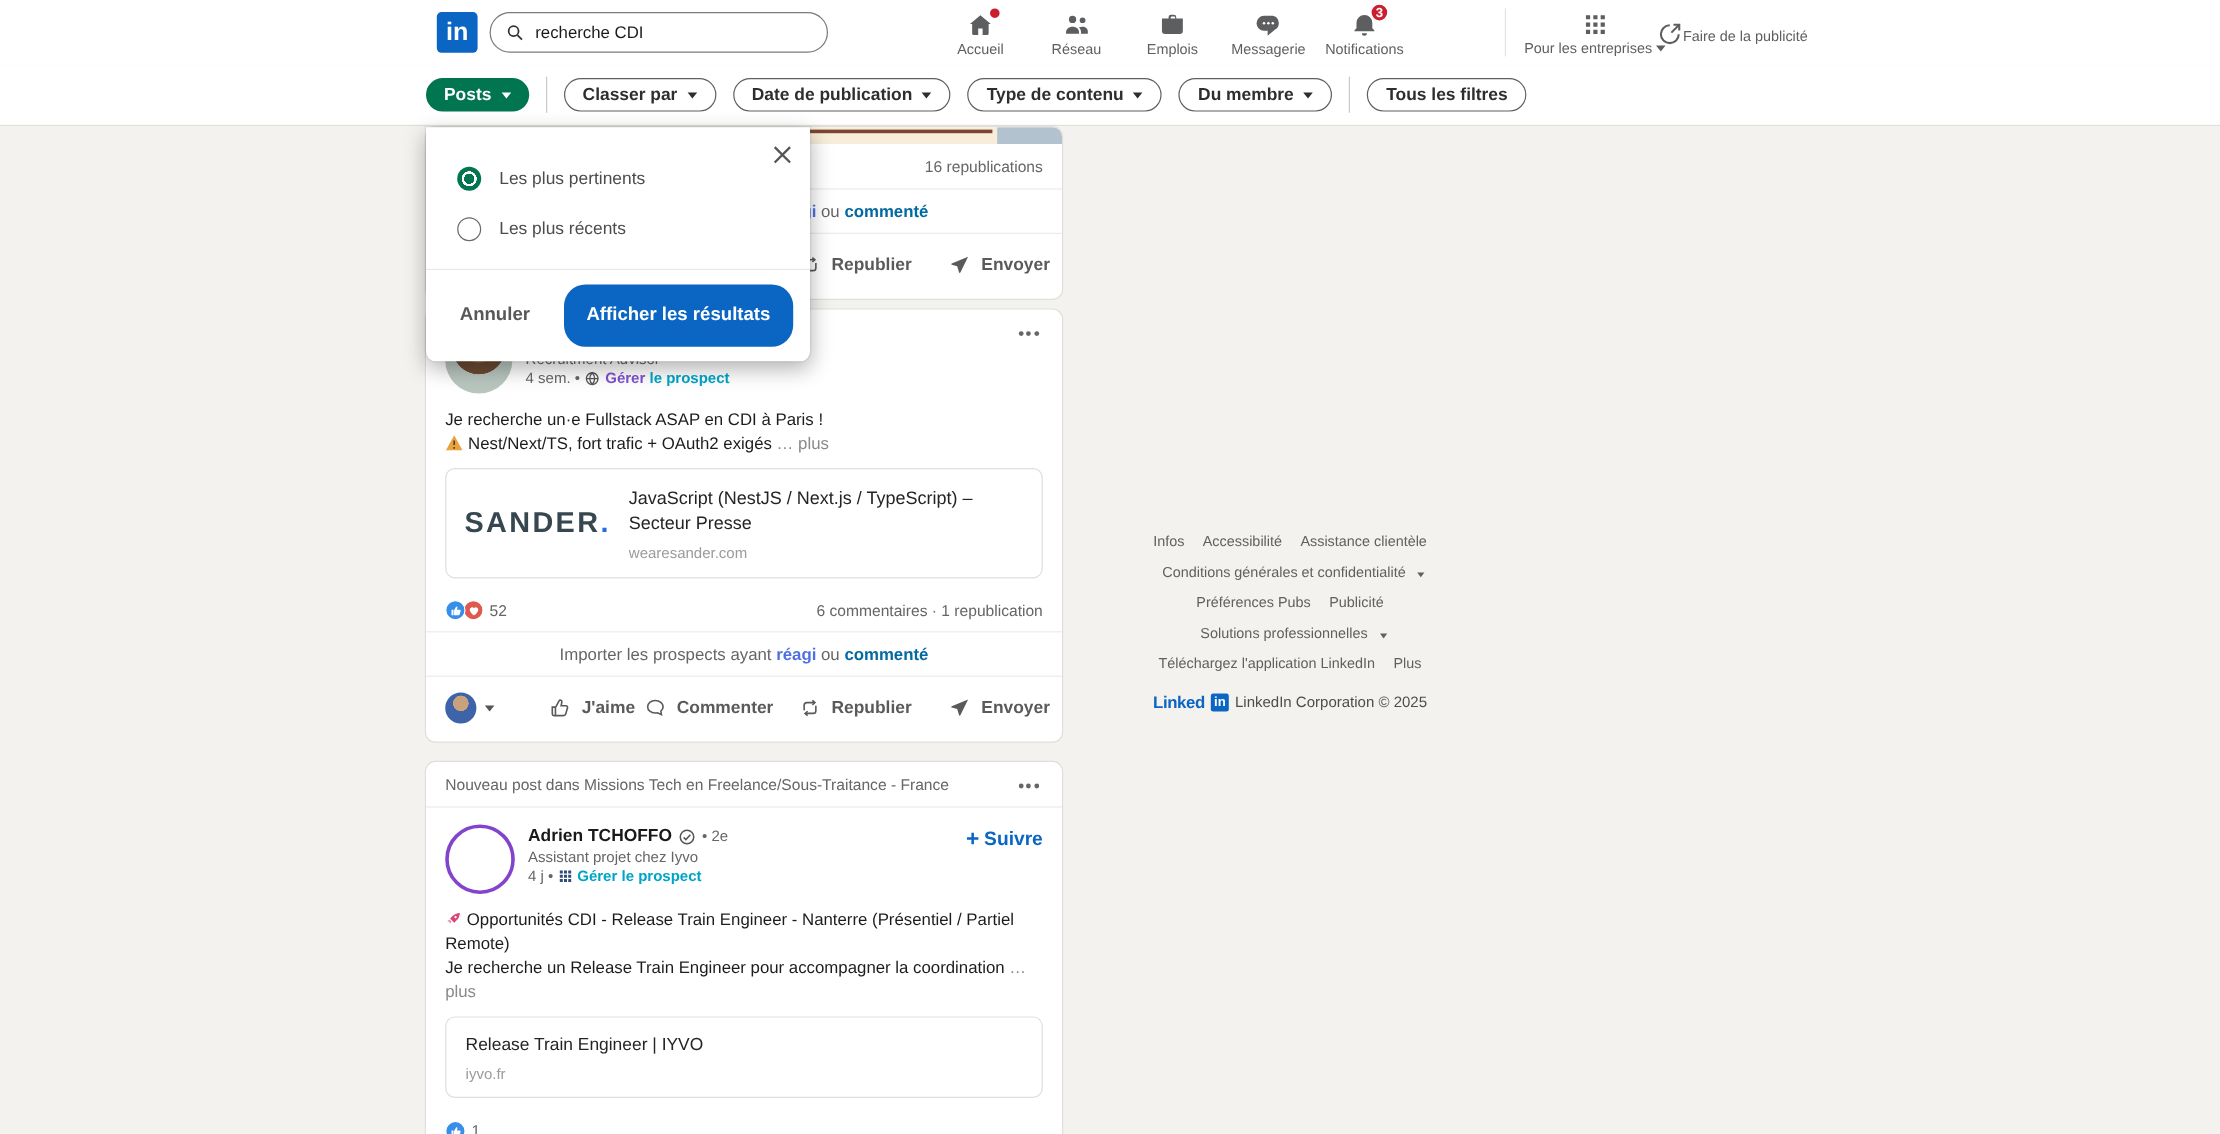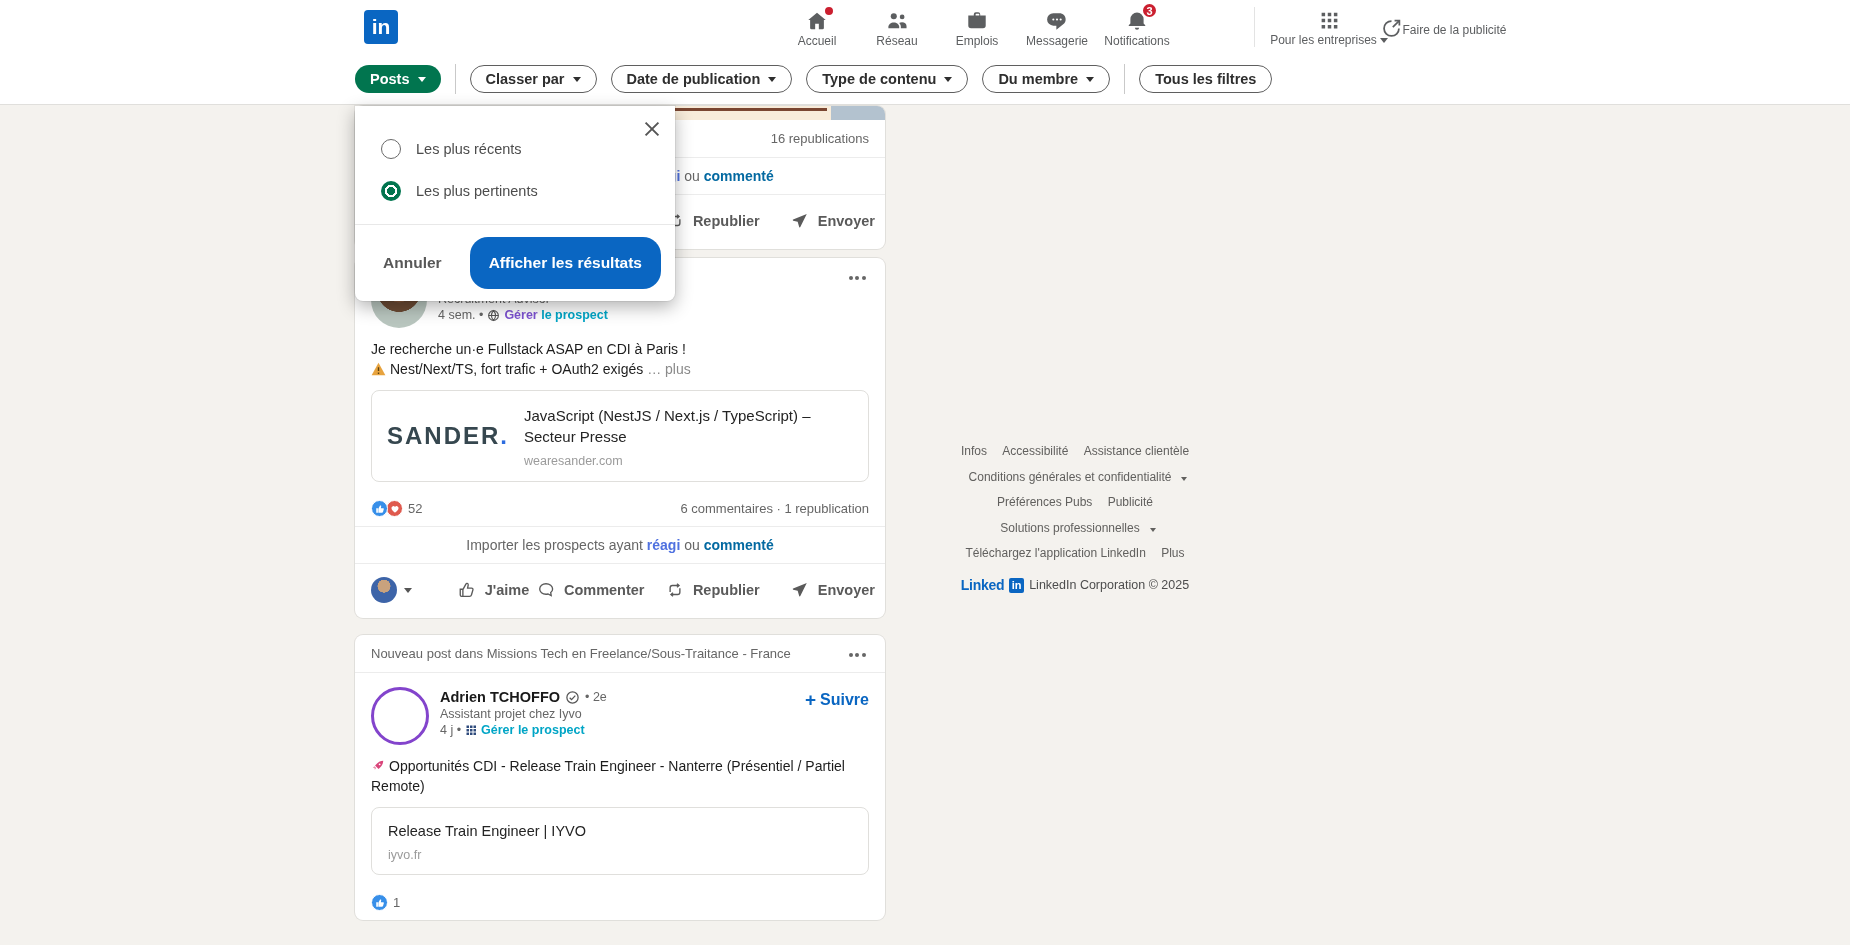--- a/index.html
+++ b/index.html
@@ -153,20 +153,27 @@
   .rf-logo-row { margin-top:17px; display:flex; align-items:center; justify-content:center; gap:5px; font-size:12.5px; color:#4d4d4d; }
   .rf-wordmark { color:#0a66c2; font-weight:bold; font-size:14px; letter-spacing:-.3px; }
   .rf-badge { background:#0a66c2; color:#fff; font-weight:bold; font-size:11px; width:15px; height:15px; border-radius:2px; display:flex; align-items:center; justify-content:center; }
 </style>
 </head>
 <body>
 
 <header class="topbar">
   <div class="li-logo">in</div>
 
+  <div class="searchbox">
+    <svg viewBox="0 0 24 24" fill="none" stroke="currentColor" stroke-width="2.2">
+        <circle cx="10.5" cy="10.5" r="6.2"></circle>
+        <path d="M15.3 15.3 21 21"></path>
+      </svg>
+    <input type="text" value="recherche CDI" style="">
+  </div>
 
   <nav class="nav">
     <div class="nav-item">
       <svg viewBox="0 0 24 24" fill="currentColor">
           <path d="M12 3 2.5 11h2v8.5A1.5 1.5 0 0 0 6 21h4v-6h4v6h4a1.5 1.5 0 0 0 1.5-1.5V11h2L12 3z"></path>
         </svg>
       <span class="badge-dot"></span>
       <span class="nav-label">Accueil</span>
     </div>
     <div class="nav-item">
@@ -439,20 +446,24 @@
     </div>
 
     <div class="post-text">
       <div style="max-width:480px;">
         <svg class="inline-ico" width="14" height="14" viewBox="0 0 24 24">
             <path d="M21 3c-4.5.3-8 2-10.6 4.6L7 11l6 6 3.4-3.4C19 11 20.7 7.5 21 3z" fill="#d9447a"></path>
             <circle cx="14.8" cy="9.2" r="1.6" fill="#fff"></circle>
             <path d="M6 12.5 3 15l3 .5.5 3L9 15.5z" fill="#e98aa8"></path>
           </svg><span>Opportunités CDI - Release Train Engineer - Nanterre (Présentiel / Partiel Remote)</span>
       </div>
+      <div>
+        <span>Je recherche un Release Train Engineer pour accompagner la coordination</span>
+        <span class="more">… plus</span>
+      </div>
     </div>
 
     <div class="link-card simple">
       <div class="lc-title" style="font-size:14.5px;">Release Train Engineer | IYVO</div>
       <div class="lc-domain" style="margin-top:6px;">iyvo.fr</div>
     </div>
 
     <div class="reaction-line">
       <span class="rx rx-like">
           <svg viewBox="0 0 24 24" fill="#fff">
@@ -463,26 +474,26 @@
     </div>
 
   </article>
 </main>
 
 <div class="dropdown">
   <svg class="dd-close" viewBox="0 0 24 24" fill="none" stroke="currentColor" stroke-width="2.1">
       <path d="M5 5l14 14M19 5 5 19"></path>
     </svg>
   <div class="dd-row">
+    <span class="radio-on"></span>
+    <span class="dd-label">Les plus pertinents</span>
+  </div>
+  <div class="dd-row">
     <span class="radio-off"></span>
     <span class="dd-label">Les plus récents</span>
-  </div>
-  <div class="dd-row">
-    <span class="radio-on"></span>
-    <span class="dd-label">Les plus pertinents</span>
   </div>
   <div class="dd-footer">
     <span class="btn-text">Annuler</span>
     <button class="btn-primary">Afficher les résultats</button>
   </div>
 </div>
 
 <footer class="rail-footer">
   <div class="rf-row">
     <a>Infos</a>

